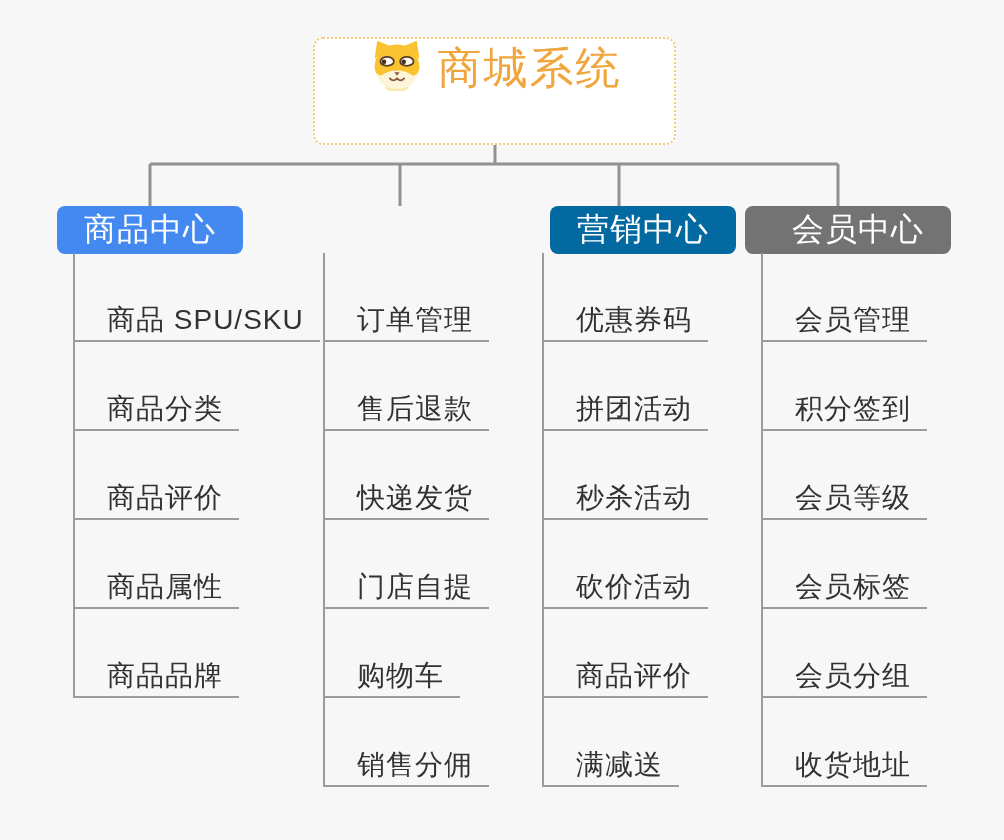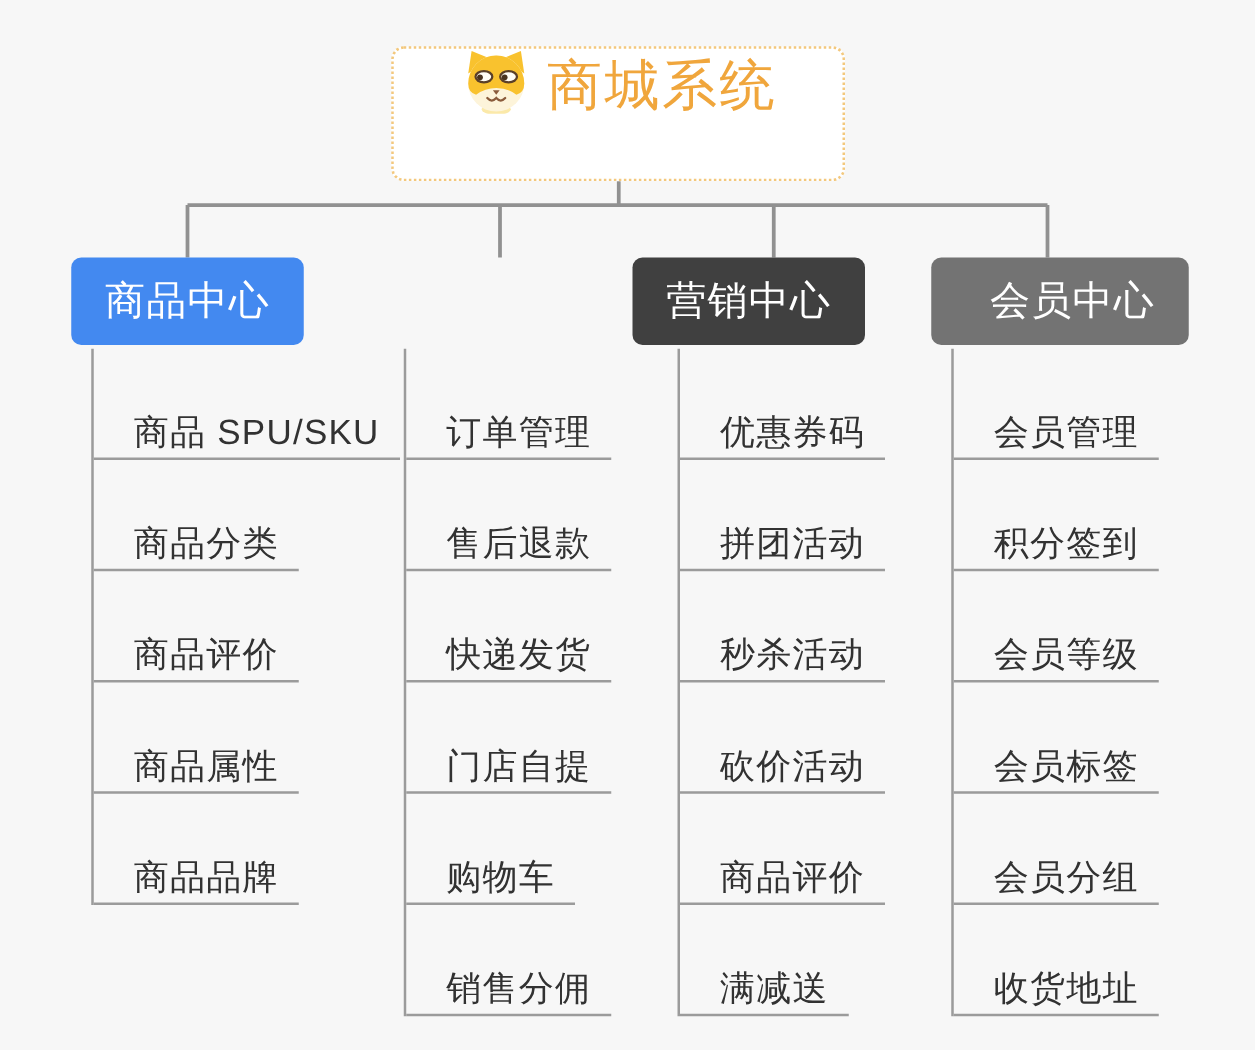--- a/index.html
+++ b/index.html
@@ -9,31 +9,31 @@
   .connectors{position:absolute;left:0;top:0;pointer-events:none;}
 
   .root-node{
     position:absolute;left:313px;top:37px;width:363px;height:108px;
     background:#ffffff;border:2px dotted #f3c87d;border-radius:10px;
     box-sizing:border-box;display:flex;justify-content:center;gap:12px;
   }
   .root-title{font-size:44px;color:#f0a63c;letter-spacing:2px;font-weight:400;}
 
   .branch-header{
-    position:absolute;top:206px;width:186px;height:70px;border-radius:8px;
+    position:absolute;top:206px;width:186px;height:48px;border-radius:8px;
     display:flex;align-items:center;justify-content:center;
     color:#ffffff;font-size:32px;letter-spacing:1px;cursor:default;
   }
   .bh1{left:57px;background:#4389f0;}
   .bh2{left:307px;background:#e95c55;}
-  .bh3{left:506px;background:#404040;}
+  .bh3{left:550px;background:#0369a1;}
   .bh4{left:745px;background:#737373;padding-left:20px;}
 
   .branch-items{
-    position:absolute;top:279px;border-left:2px solid #9b9b9b;
+    position:absolute;top:253px;border-left:2px solid #9b9b9b;
   }
   .bi1{left:73px;}
   .bi2{left:323px;}
   .bi3{left:542px;}
   .bi4{left:761px;}
 
   .leaf{
     margin-top:50px;width:fit-content;
     line-height:34px;padding:0 16px 3px 32px;
     border-bottom:2px solid #9b9b9b;

